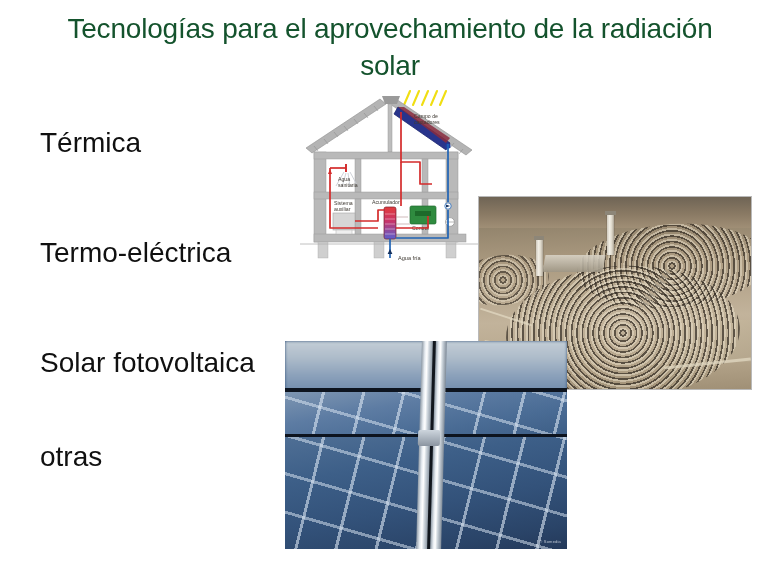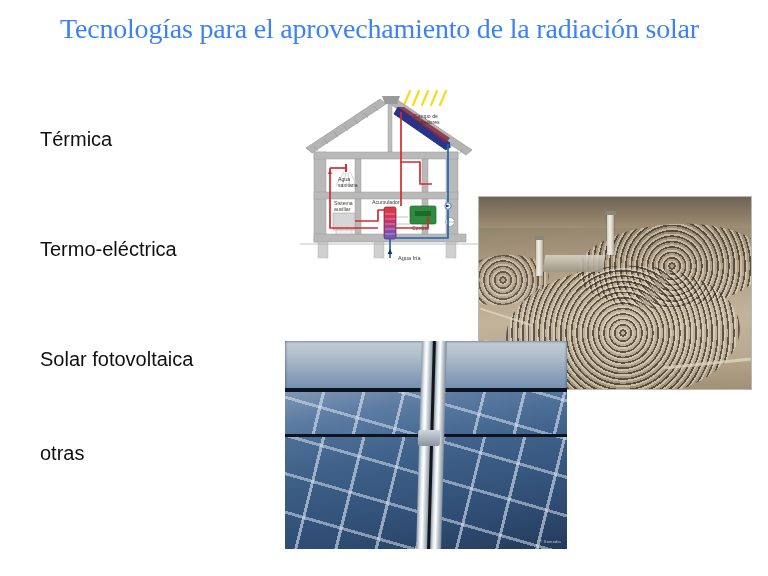--- a/index.html
+++ b/index.html
@@ -17,33 +17,33 @@
     font-family: "Liberation Sans", sans-serif;
     color: #000000;
   }
 
   
   .slide-title {
     position: absolute;
     left: 60px;
     top: 10px;
     width: 660px;
+    text-align: center;
     font-size: 28px;
     line-height: 1.33;
     font-weight: 400;
-    color: #3b82f6;
+    color: #14532d;
     letter-spacing: -0.2px;
-    font-family: Liberation Serif, serif;
   }
 
   
   .tech-label {
     position: absolute;
     left: 40px;
-    font-size: 20px;
+    font-size: 28px;
     line-height: 1.1;
     white-space: nowrap;
     color: #101010;
   }
   .tech-label.l0 { top: 128px; }
   .tech-label.l1 { top: 238px; }
   .tech-label.l2 { top: 348px; }
   .tech-label.l3 { top: 442px; }
 
   

